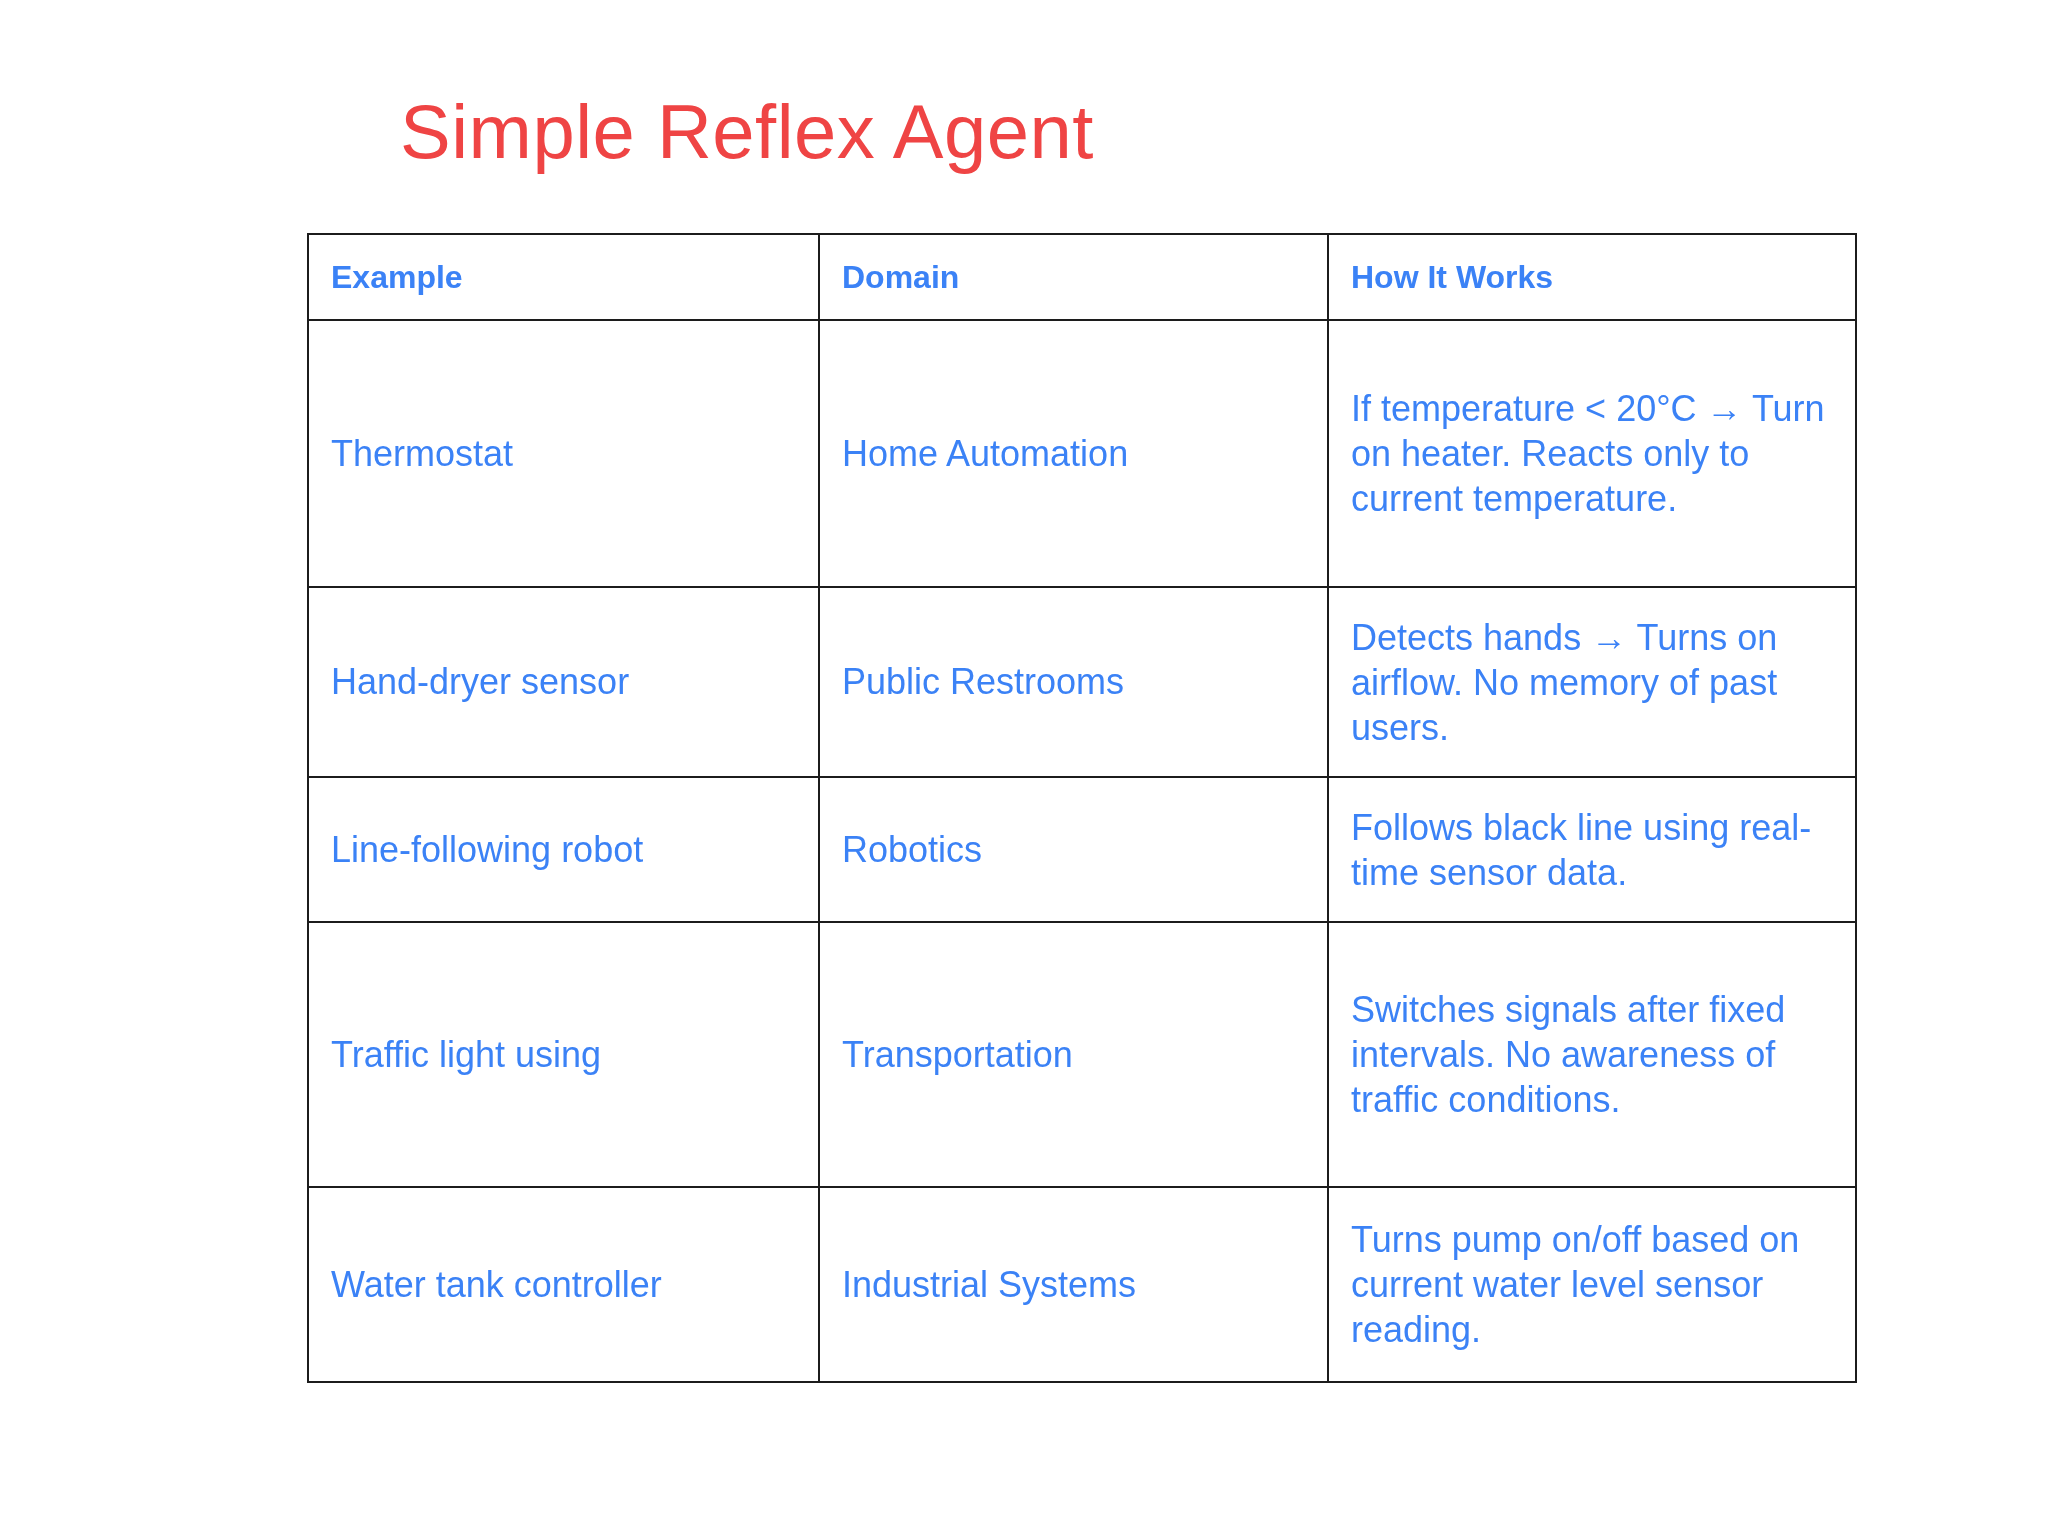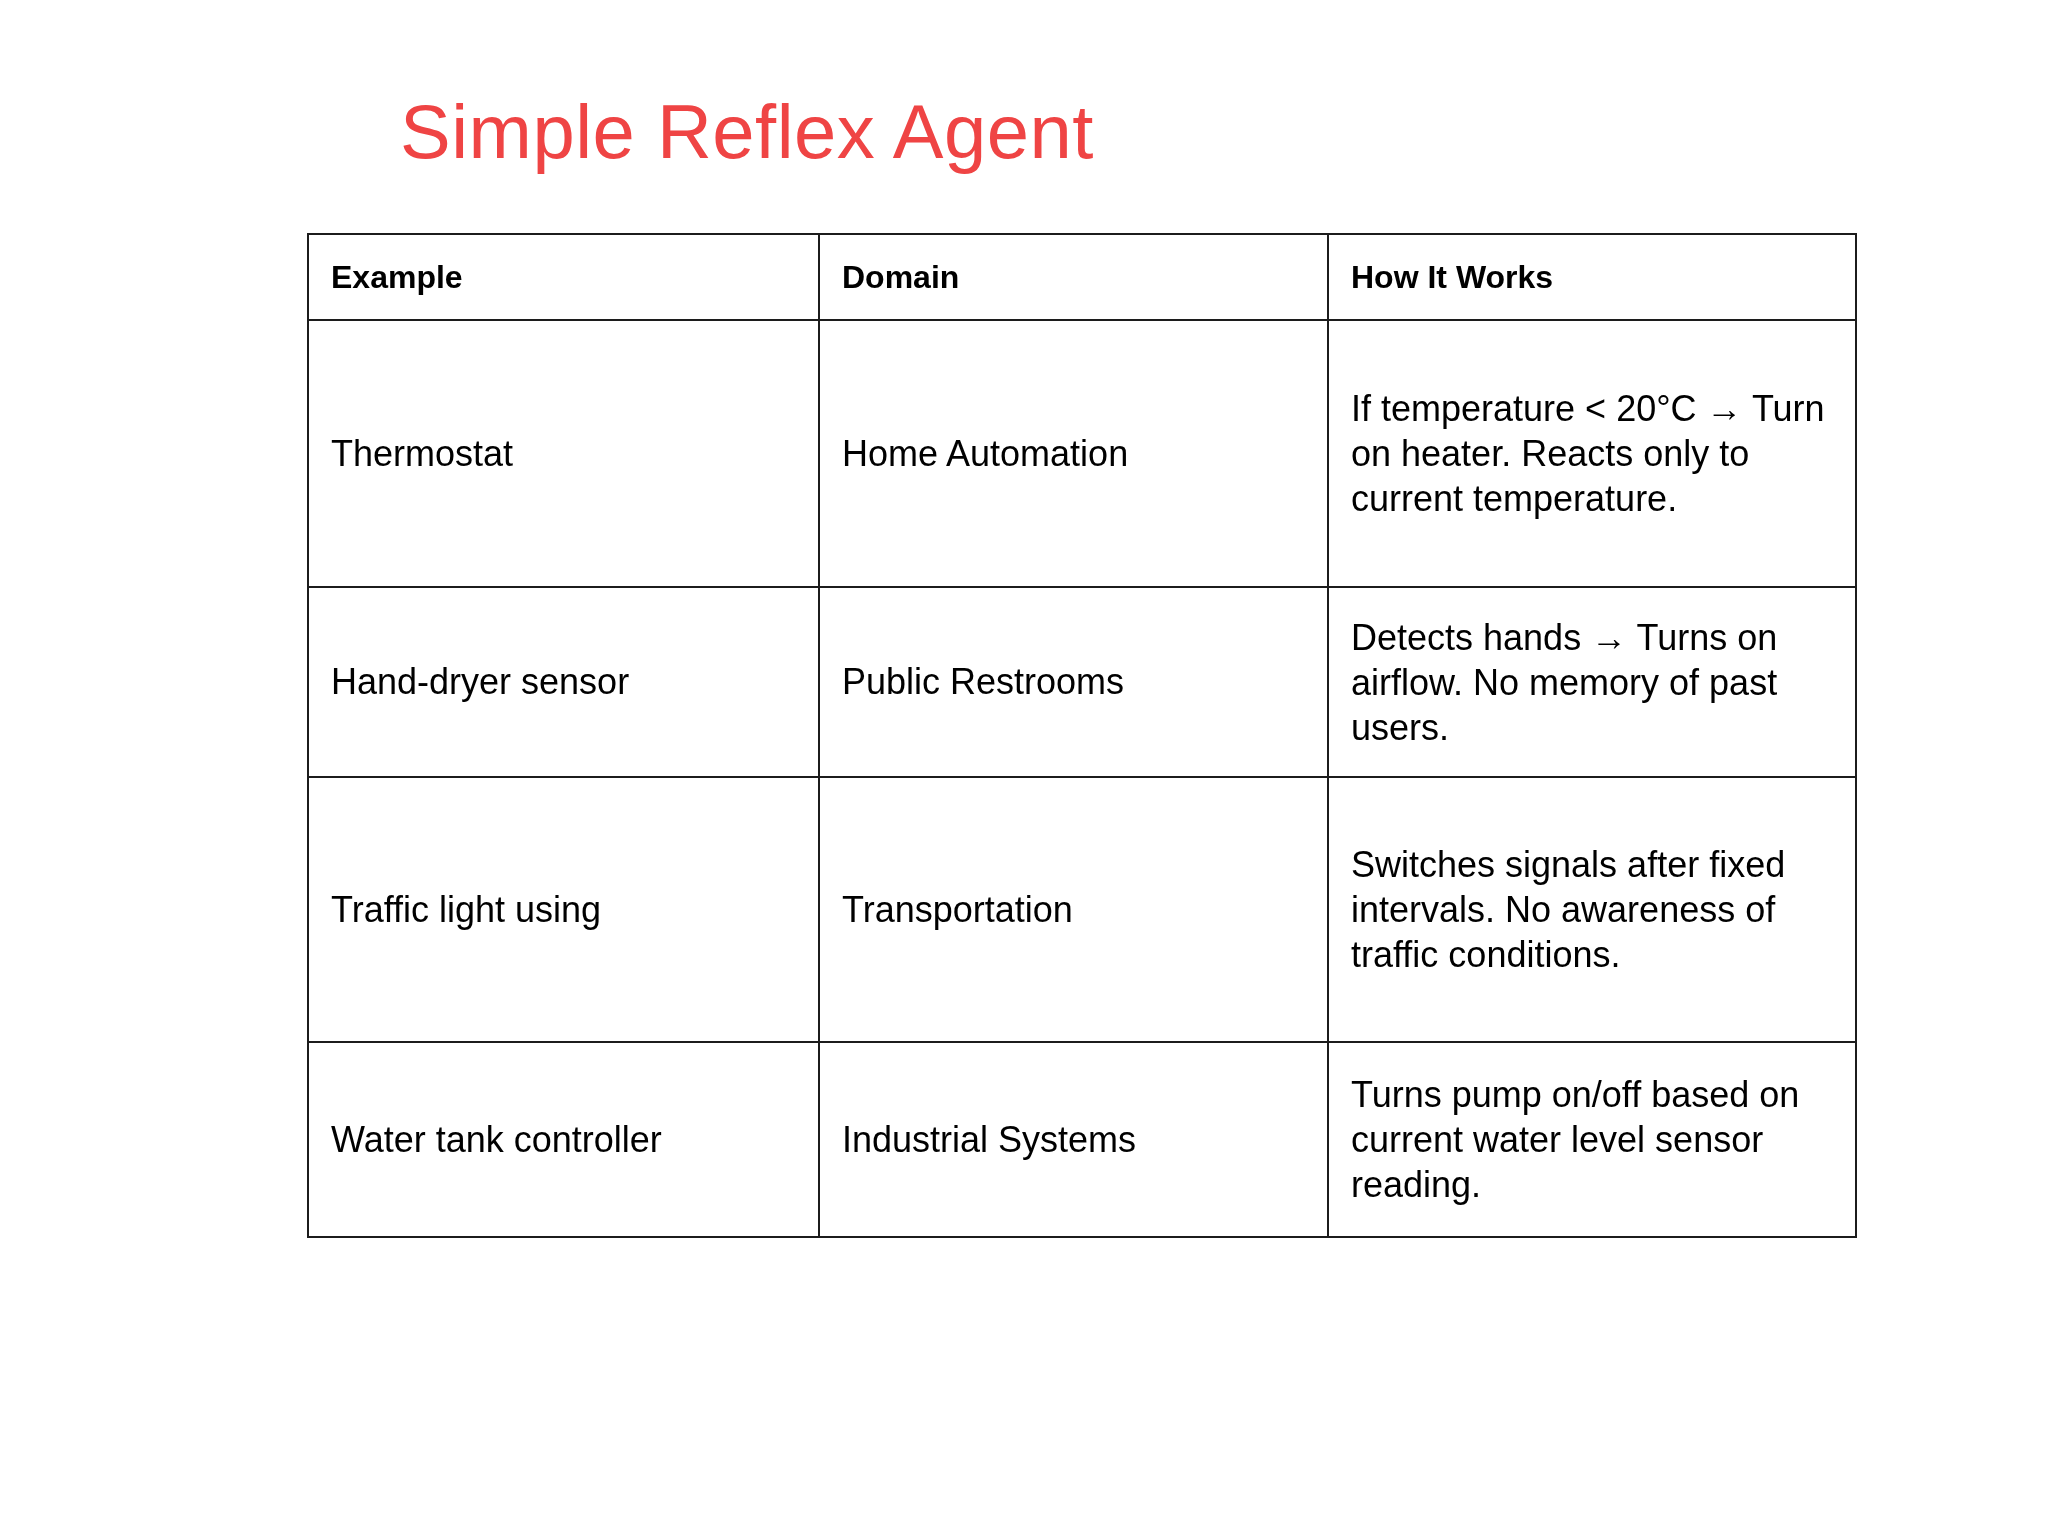--- a/index.html
+++ b/index.html
@@ -41,21 +41,21 @@
     position: absolute;
     left: 307px;
     top: 233px;
     width: 1548px;
   }
 
   table.reflex-table {
     width: 1548px;
     border-collapse: collapse;
     table-layout: fixed;
-    color: #000000;
+    color: #3b82f6;
   }
 
   table.reflex-table col.c-example { width: 511px; }
   table.reflex-table col.c-domain  { width: 509px; }
   table.reflex-table col.c-how     { width: 528px; }
 
   table.reflex-table th,
   table.reflex-table td {
     border: 2px solid #1c1c1c;
     vertical-align: middle;
@@ -127,20 +127,31 @@
             <span class="cell-text">Hand-dryer sensor</span>
           </td>
           <td>
             <span class="cell-text">Public Restrooms</span>
           </td>
           <td>
             <span class="cell-text multi">Detects hands → Turns on airflow. No memory of past users.</span>
           </td>
         </tr>
 
+        <tr class="r3">
+          <td>
+            <span class="cell-text">Line-following robot</span>
+          </td>
+          <td>
+            <span class="cell-text">Robotics</span>
+          </td>
+          <td>
+            <span class="cell-text multi">Follows black line using real-time sensor data.</span>
+          </td>
+        </tr>
 
         <tr class="r4">
           <td>
             <span class="cell-text">Traffic light using</span>
           </td>
           <td>
             <span class="cell-text">Transportation</span>
           </td>
           <td>
             <span class="cell-text multi">Switches signals after fixed intervals. No awareness of traffic conditions.</span>

